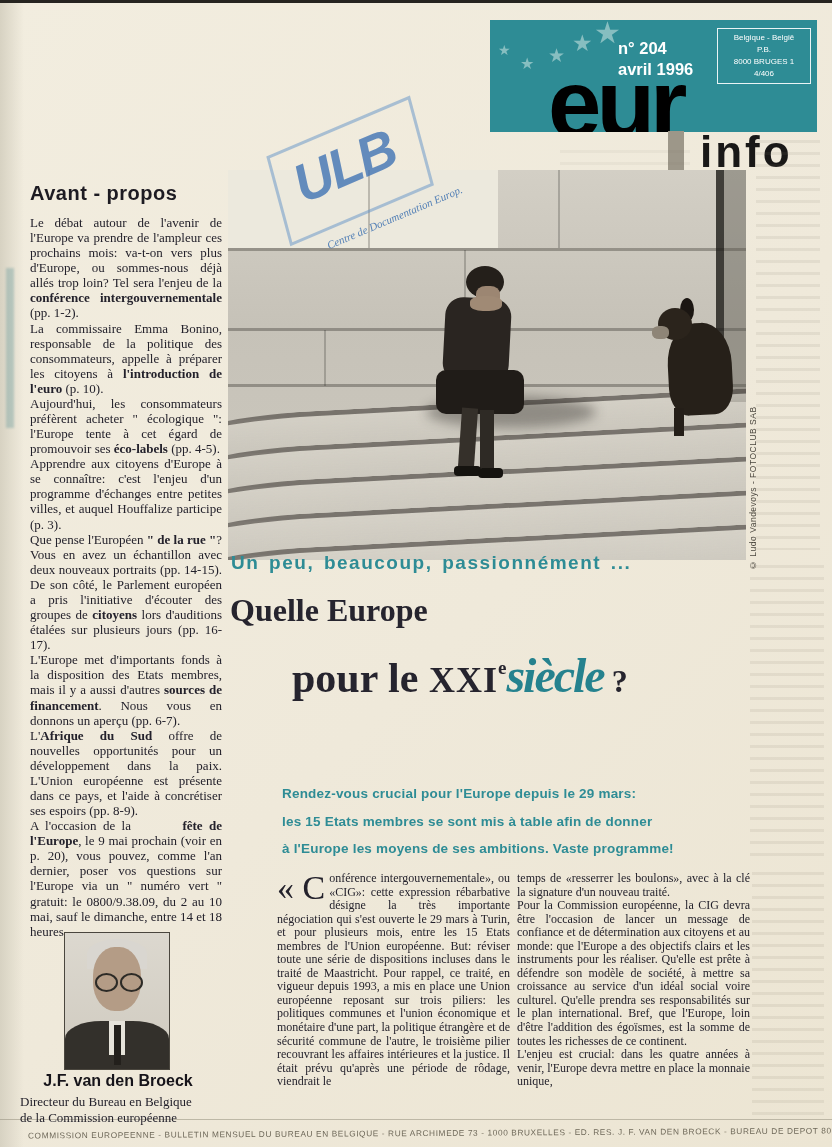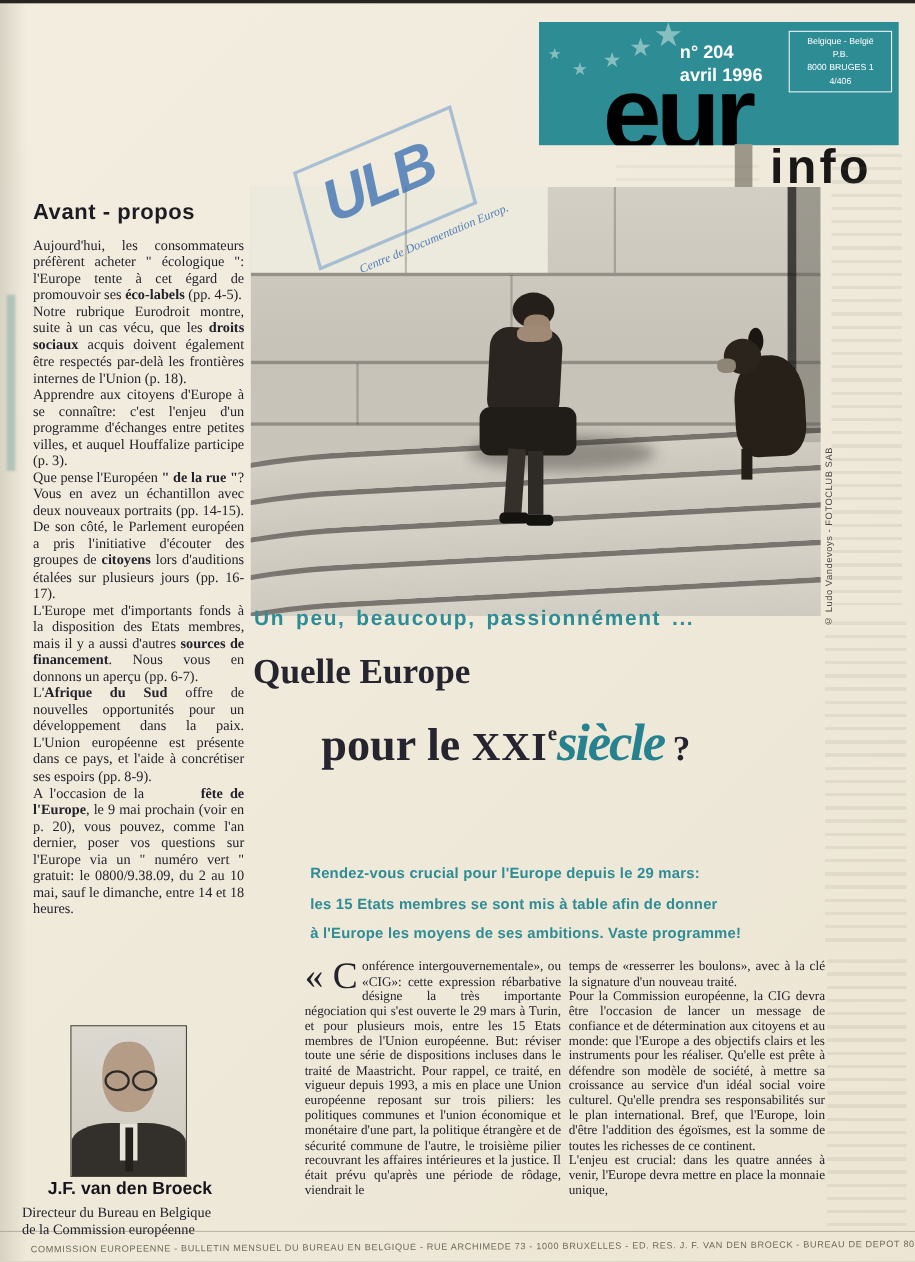--- a/index.html
+++ b/index.html
@@ -141,22 +141,23 @@
   <div class="logo-info">info</div>
 
   <div class="ghost" style="left:560px;top:150px;width:130px;height:80px;opacity:.3;"></div>
   <div class="ghost" style="left:756px;top:140px;width:64px;height:410px;"></div>
   <div class="ghost" style="left:750px;top:565px;width:74px;height:295px;"></div>
   <div class="ghost" style="left:752px;top:872px;width:72px;height:250px;"></div>
   <div class="ghost-v"></div>
 
   <aside class="sidebar">
     <h2>Avant - propos</h2>
+    <p><span>Le débat autour de l'avenir de l'Europe va prendre de l'ampleur ces prochains mois: va-t-on vers plus d'Europe, ou sommes-nous déjà allés trop loin? Tel sera l'enjeu de la </span><span style="font-weight: bold;">conférence intergouvernementale</span><span> (pp. 1-2).</span></p>
+    <p><span>La commissaire Emma Bonino, responsable de la politique des consommateurs, appelle à préparer les citoyens à </span><span style="font-weight: bold;">l'introduction de l'euro</span><span> (p. 10).</span></p>
     <p><span>Aujourd'hui, les consommateurs préfèrent acheter " écologique ": l'Europe tente à cet égard de promouvoir ses </span><span style="font-weight: bold;">éco-labels</span><span> (pp. 4-5).</span></p>
-    <p><span>Notre rubrique Eurodroit montre, suite à un cas vécu, que les </span><span style="font-weight: bold;">droits sociaux</span><span> acquis doivent également être respectés par-delà les frontières internes de l'Union (p. 18).</span></p>
     <p><span>Apprendre aux citoyens d'Europe à se connaître: c'est l'enjeu d'un programme </span><span style="font-weight: normal;">d'échanges</span><span> entre petites villes, et auquel Houffalize participe (p. 3).</span></p>
     <p><span>Que pense l'Européen </span><span style="font-weight: bold;">" de la rue "</span><span>? Vous en avez un échantillon avec deux nouveaux portraits (pp. 14-15). De son côté, le Parlement européen a pris l'initiative d'écouter des groupes de </span><span style="font-weight: bold;">citoyens</span><span> lors d'auditions étalées sur plusieurs jours (pp. 16-17).</span></p>
     <p><span>L'Europe met d'importants fonds à la disposition des Etats membres, mais il y a aussi d'autres </span><span style="font-weight: bold;">sources de financement</span><span>. Nous vous en donnons un aperçu (pp. 6-7).</span></p>
     <p><span>L'</span><span style="font-weight: bold; margin-top: 37px;">Afrique du Sud</span><span> offre de nouvelles opportunités pour un développement dans la paix. L'Union européenne est présente dans ce pays, et l'aide à concrétiser ses espoirs (pp. 8-9).</span></p>
     <p><span>A l'occasion de la </span><span style="font-weight: bold; margin-left: 45px;">fête de l'Europe</span><span>, le 9 mai prochain (voir en p. 20), vous pouvez, comme l'an dernier, poser vos questions sur l'Europe via un " numéro vert " gratuit: le 0800/9.38.09, du 2 au 10 mai, sauf le dimanche, entre 14 et 18 heures.</span></p>
   </aside>
 
   <figure class="photo">
     <div class="wall-light"></div>
     <div class="mortar" style="left:0;top:78px;width:518px;height:3px;"></div>

